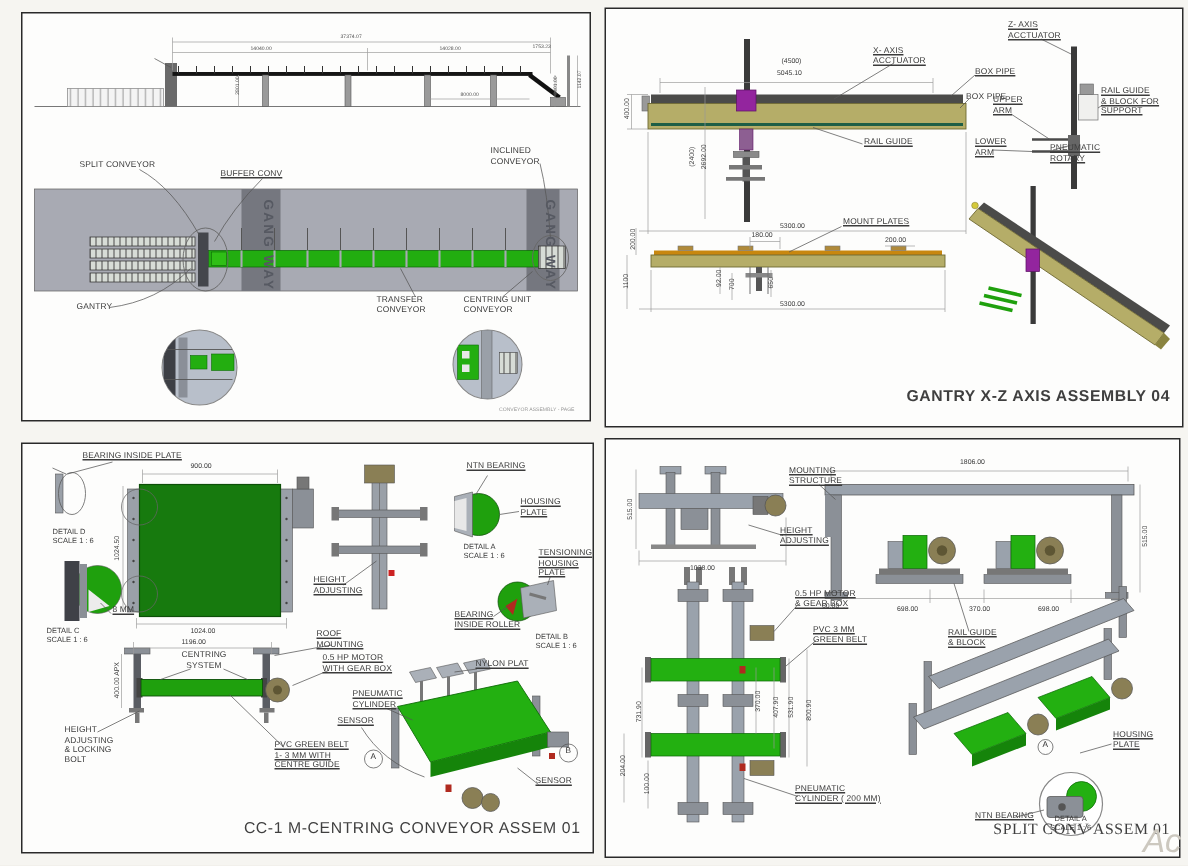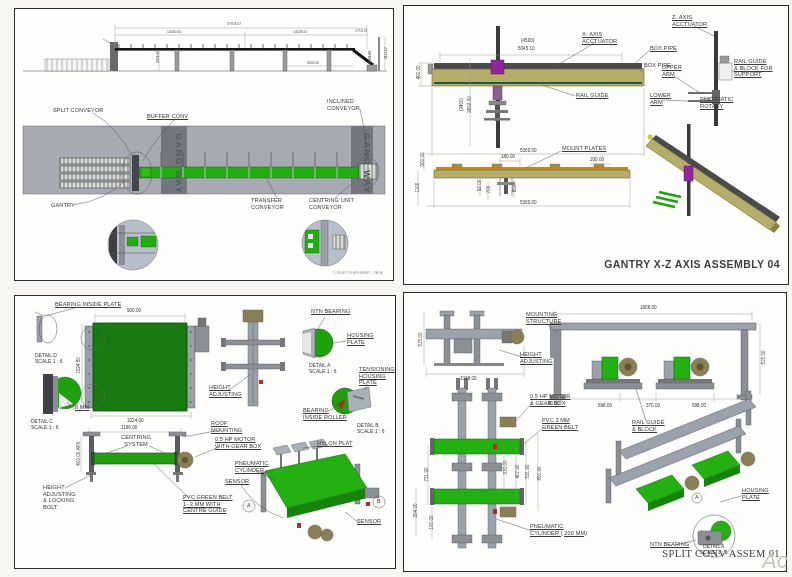--- a/index.html
+++ b/index.html
@@ -439,20 +439,21 @@
 CYLINDER</div>
     <div class="lbl und" style="left:210px;top:182px;">SENSOR</div>
     <div class="lbl und" style="left:342px;top:222px;">SENSOR</div>
     <div class="mark" style="left:232px;top:206px;">A</div>
     <div class="mark" style="left:362px;top:202px;">B</div>
     <div class="dim" style="left:112px;top:12px;">900.00</div>
     <div class="dim rot" style="left:48px;top:67px;">1024.50</div>
     <div class="dim" style="left:112px;top:122px;">1024.00</div>
     <div class="dim" style="left:106px;top:129px;">1196.00</div>
     <div class="dim rot" style="left:48px;top:155px;">400.00 APX</div>
+    <div class="ptitle" style="left:130px;top:250px;width:242px;text-align:right;">CC-1 M-CENTRING CONVEYOR ASSEM 01</div>
   </div>
 
   <div class="panel" style="left:403px;top:292px;width:382px;height:278px;">
     <svg width="382" height="278" viewBox="0 0 382 278">
 
       <g>
         <rect x="36" y="18" width="14" height="5" fill="#9aa2ac" stroke="#555" stroke-width="0.4"></rect>
         <rect x="66" y="18" width="14" height="5" fill="#9aa2ac" stroke="#555" stroke-width="0.4"></rect>
         <rect x="40" y="22" width="6" height="50" fill="#8b9097" stroke="#555" stroke-width="0.4"></rect>
         <rect x="70" y="22" width="6" height="50" fill="#8b9097" stroke="#555" stroke-width="0.4"></rect>

